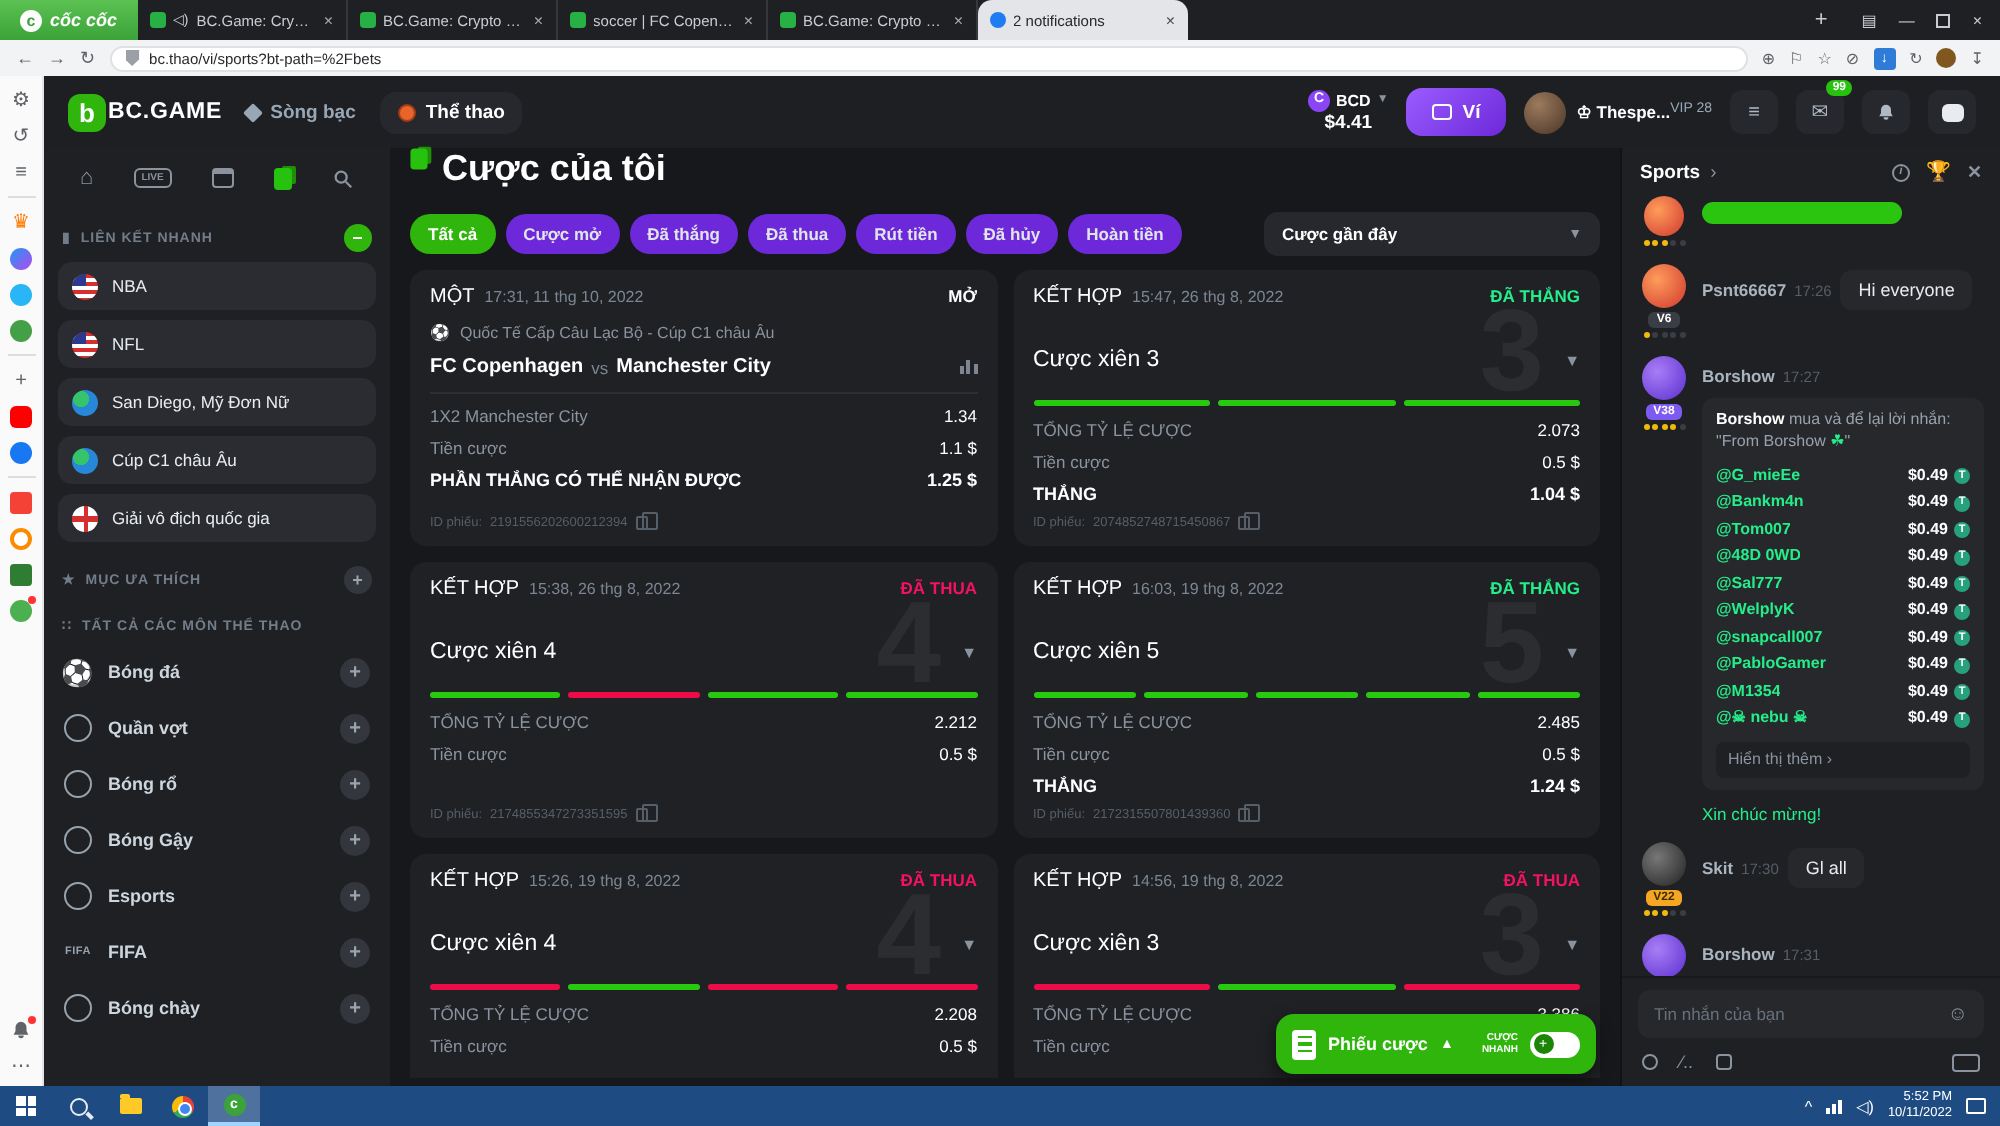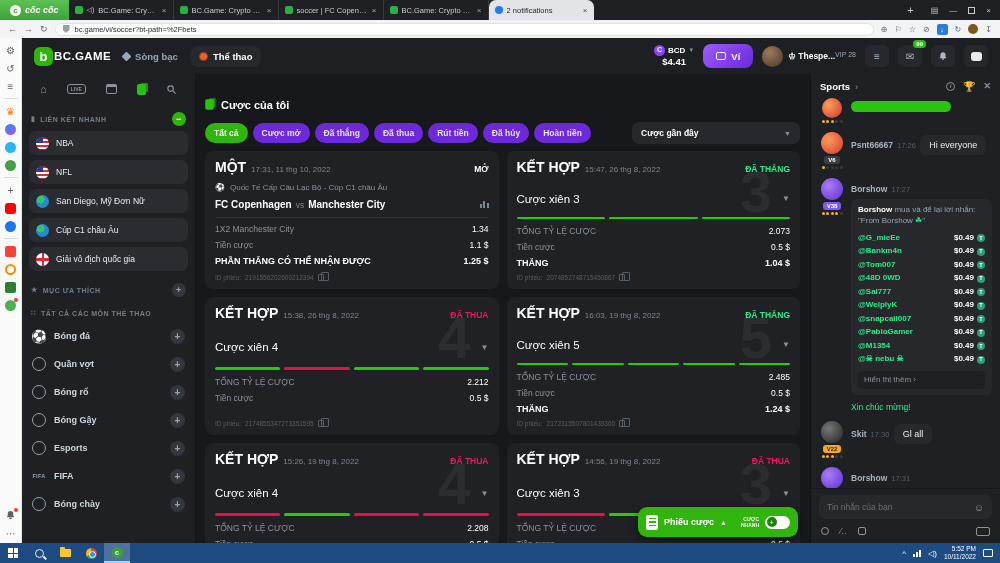--- a/index.html
+++ b/index.html
@@ -83,31 +83,31 @@
   .flag.eng{background:#fff;position:relative;}
   .flag.eng::before{content:"";position:absolute;left:5.5px;top:0;width:2.5px;height:13px;background:#d53030;}
   .flag.eng::after{content:"";position:absolute;left:0;top:5.5px;width:13px;height:2.5px;background:#d53030;}
   .sportrow{display:flex;align-items:center;gap:8px;height:28px;padding:0 10px;color:#cdd5dd;font-size:9px;font-weight:bold;}
   .sportico{width:14px;height:14px;border:1.4px solid #98a2ad;border-radius:50%;flex:none;display:flex;align-items:center;justify-content:center;font-size:10px;color:#98a2ad;}
   .sportico.fifa{border:none;border-radius:0;font-size:5.5px;font-weight:bold;letter-spacing:.3px;}
   .sportrow .plus{margin-left:auto;width:15px;height:15px;border-radius:50%;background:#33363c;color:#9aa4ae;font-size:10px;display:flex;align-items:center;justify-content:center;}
 
   
   .main{flex:1;min-width:0;position:relative;padding:0 10px;display:flex;flex-direction:column;}
-  .mainh{display:flex;align-items:center;gap:7px;height:29px;color:#fff;font-weight:bold;font-size:11px;flex:none;margin-top:16px;}
+  .mainh{display:flex;align-items:flex-start;gap:7px;height:29px;color:#fff;font-weight:bold;font-size:18px;flex:none;}
   .mainh .betsico{transform:scale(.95);}
   .filters{display:flex;gap:5px;align-items:center;height:28px;flex:none;}
   .pill{background:#6d28d9;color:#dfe5ea;font-size:8.5px;font-weight:bold;padding:5px 9px;border-radius:12px;white-space:nowrap;}
   .pill.active{background:#2fb50c;color:#fff;}
   .sort{margin-left:auto;display:flex;align-items:center;background:#26282d;border-radius:7px;height:22px;width:168px;padding:0 9px;font-size:8.5px;color:#fff;font-weight:bold;}
   .sort .caret{margin-left:auto;font-size:7px;}
   .cards{display:grid;grid-template-columns:1fr 1fr;gap:8px;margin-top:4px;height:404px;overflow:hidden;flex:none;}
   .card{background:#1f2125;border-radius:8px;padding:8px 10px;display:flex;flex-direction:column;position:relative;min-height:138px;}
   .cardh{display:flex;align-items:baseline;gap:5px;font-size:8px;color:#7c8692;}
-  .cardh .t{color:#fff;font-weight:bold;font-size:14px;}
+  .cardh .t{color:#fff;font-weight:normal;font-size:10px;}
   .status{margin-left:auto;font-weight:bold;font-size:8.5px;}
   .st-open{color:#fff;}.st-win{color:#24ee89;}.st-loss{color:#f31260;}
   .league{display:flex;gap:5px;align-items:center;color:#8a939e;font-size:8px;margin-top:8px;}
   .match{display:flex;align-items:center;gap:4px;color:#fff;font-weight:bold;font-size:10px;padding:7px 0;border-bottom:1px solid #2c2f34;}
   .vs{color:#7c8692;font-weight:normal;font-size:8.5px;}
   .statsico{margin-left:auto;display:flex;align-items:flex-end;gap:1.5px;}
   .statsico i{width:2px;background:#7c8692;display:block;}
   .row{display:flex;justify-content:space-between;align-items:center;font-size:8.5px;color:#8a939e;margin-top:6px;}
   .row .val{color:#fff;}
   .row.strong{color:#fff;font-weight:bold;font-size:9px;}
@@ -244,21 +244,21 @@
       <span>×</span>
     </div>
   </div>
 
   <div class="toolbar">
     <span>←</span>
     <span>→</span>
     <span>↻</span>
     <div class="addr">
       <span class="shield"></span>
-      <span>bc.game/vi/soccer?bt-path=%2Fbets</span>
+      <span>bc.thao/vi/sports?bt-path=%2Fbets</span>
     </div>
     <span class="tbico">⊕</span>
     <span class="tbico">⚐</span>
     <span class="tbico">☆</span>
     <span class="tbico">⊘</span>
     <span class="bluebox">↓</span>
     <span class="tbico">↻</span>
     <span class="avdot"></span>
     <span class="tbico">↧</span>
   </div>

